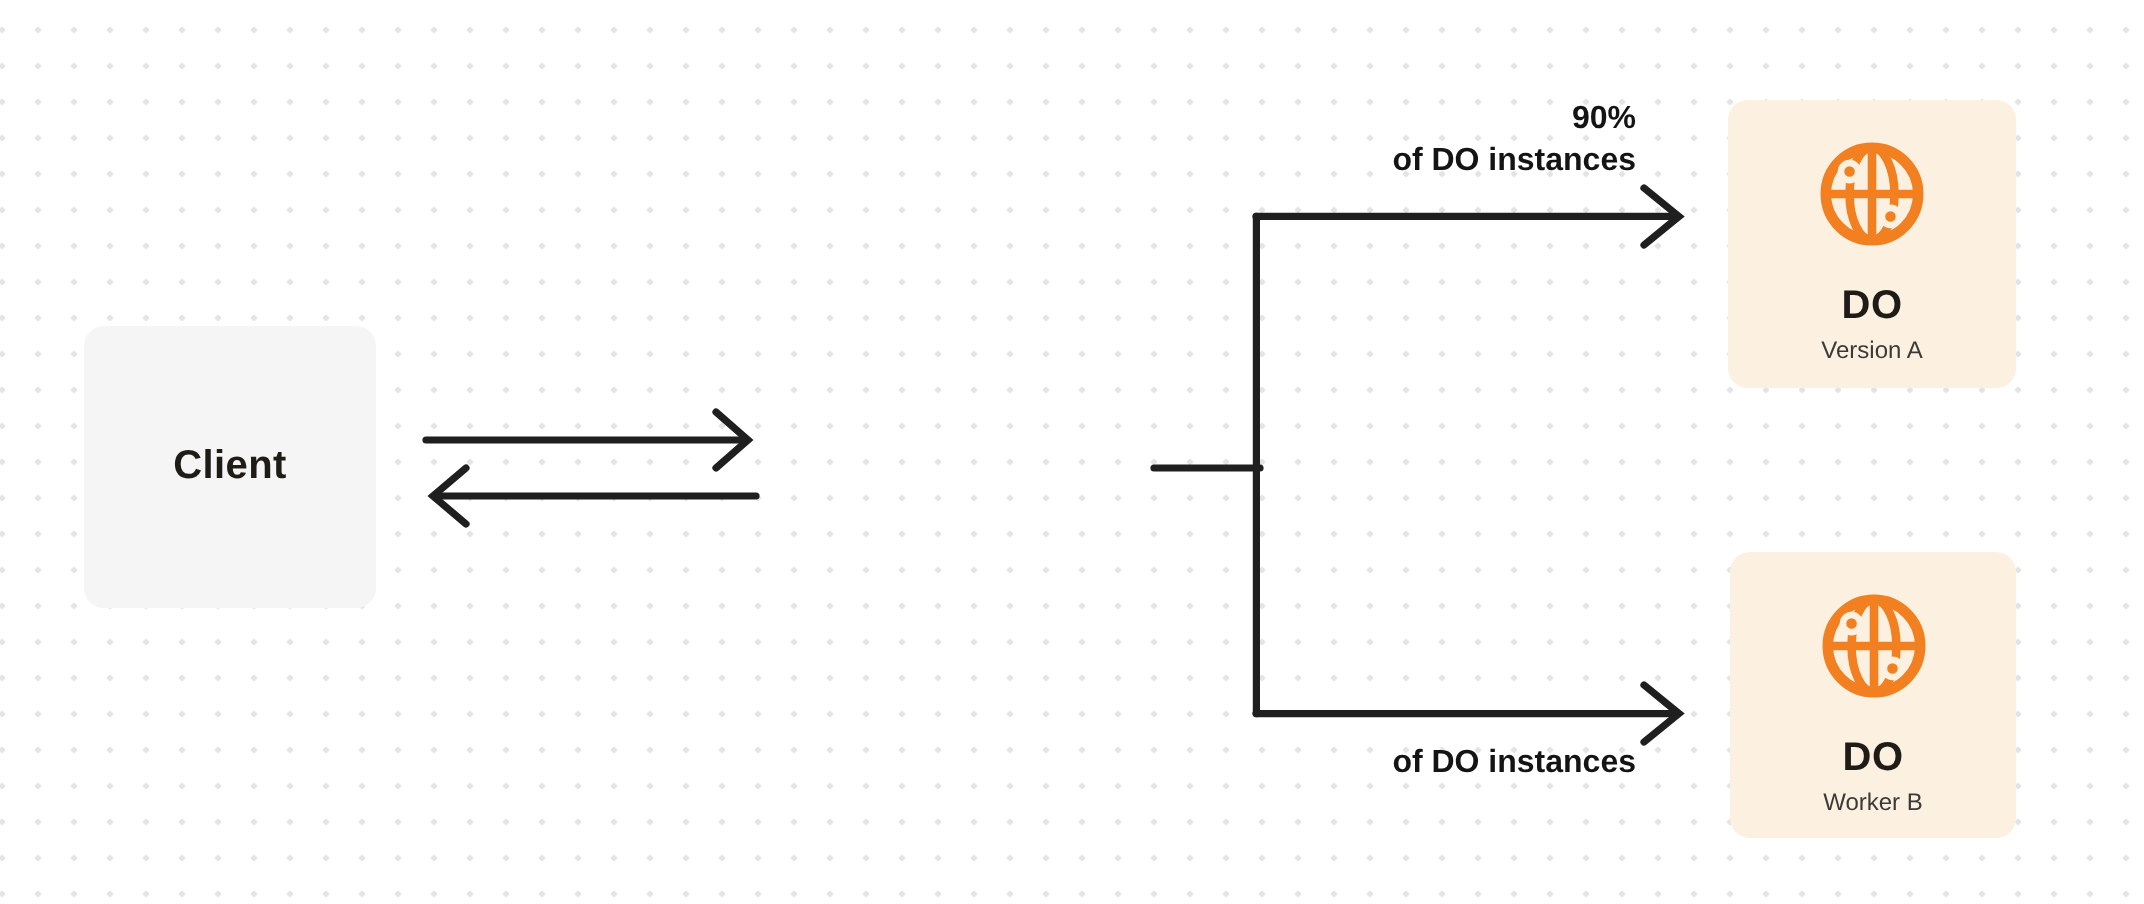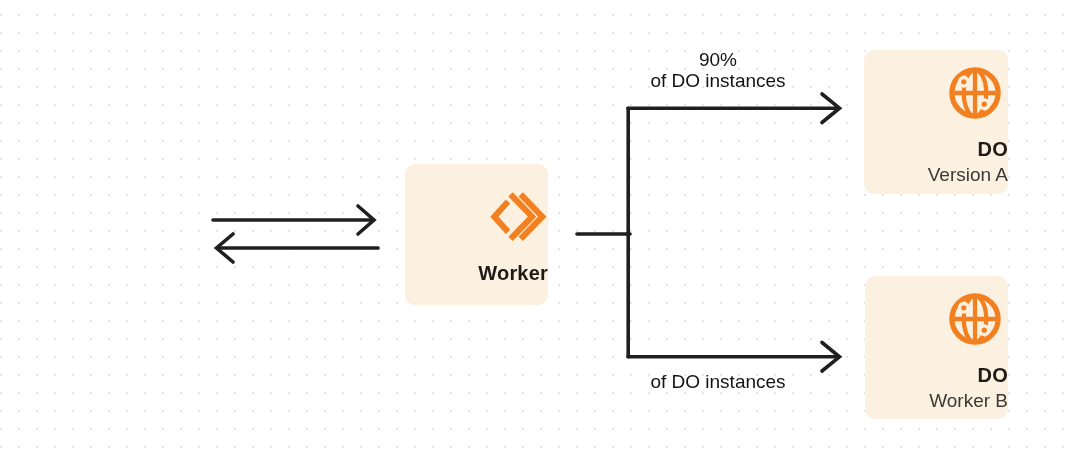--- a/index.html
+++ b/index.html
@@ -21,50 +21,50 @@
   .connectors {
     position: absolute;
     left: 0; top: 0;
     width: 1072px; height: 452px;
   }
   .node {
     position: absolute;
     border-radius: 10px;
     display: flex;
     flex-direction: column;
-    align-items: flex-end;
+    align-items: center;
     justify-content: center;
   }
   .node-gray  { background: #f5f5f6; }
   .node-cream { background: #fcf0e0; }
   .node-client { left: 42px; top: 163px; width: 146px; height: 141px; }
   .node-worker { left: 405px; top: 164px; width: 143px; height: 141px; }
   .node-do-a   { left: 864px; top: 50px;  width: 144px; height: 144px; }
   .node-do-b   { left: 865px; top: 276px; width: 143px; height: 143px; }
   .node-title {
     font-size: 20px;
     font-weight: bold;
     color: #1f1b16;
     letter-spacing: 0.2px;
   }
   .node-subtitle {
-    font-size: 19px;
+    font-size: 12px;
     font-weight: normal;
     color: #3c3a38;
     margin-top: 3px;
   }
   .node-icon { line-height: 0; }
   .node-worker .node-icon { margin-bottom: 14px; }
   .node-do-a .node-icon, .node-do-b .node-icon { margin-bottom: 12px; margin-top: 2px; }
   .edge-label {
     position: absolute;
     width: 200px;
-    text-align: center;
-    font-size: 19px;
-    font-weight: normal;
+    text-align: right;
+    font-size: 16px;
+    font-weight: bold;
     line-height: 21px;
     color: #141414;
   }
   .edge-label-top    { left: 618px; top: 49px; }
   .edge-label-bottom { left: 618px; top: 371px; }
 </style>
 </head>
 <body>
 
 <div class="canvas">
@@ -89,31 +89,24 @@
   </svg>
 
   <div class="edge-label edge-label-top">
     <div>90%</div>
     <div>of DO instances</div>
   </div>
   <div class="edge-label edge-label-bottom">
     <div>of DO instances</div>
   </div>
 
+  <div class="node node-gray node-client">
+    <div class="node-title">Client</div>
+  </div>
 
-  <div class="node node-cream node-worker">
-    <span class="node-icon">
-      <svg width="66" height="64" viewBox="0 0 104 100" fill="none" stroke="#f38020" stroke-width="9.5" stroke-linejoin="miter">
-        <polyline points="41,27 19.5,51 41,75"></polyline>
-        <polyline points="45,16 79,51 45,86"></polyline>
-        <polyline points="61,16 95,51 61,86"></polyline>
-      </svg>
-    </span>
-    <div class="node-title">Worker</div>
-  </div>
 
   <div class="node node-cream node-do-a">
     <span class="node-icon">
       <svg width="66" height="66" viewBox="0 0 100 100" fill="none">
         <circle cx="50" cy="50" r="35" stroke="#f38020" stroke-width="8"></circle>
         <ellipse cx="50" cy="50" rx="17" ry="35" stroke="#f38020" stroke-width="6.5"></ellipse>
         <line x1="15" y1="50" x2="85" y2="50" stroke="#f38020" stroke-width="6.5"></line>
         <line x1="50" y1="15" x2="50" y2="85" stroke="#f38020" stroke-width="6.5"></line>
         <circle cx="33" cy="33" r="6.5" fill="#f38020" stroke="#fcf0e0" stroke-width="5"></circle>
         <circle cx="64" cy="67" r="6.5" fill="#f38020" stroke="#fcf0e0" stroke-width="5"></circle>

